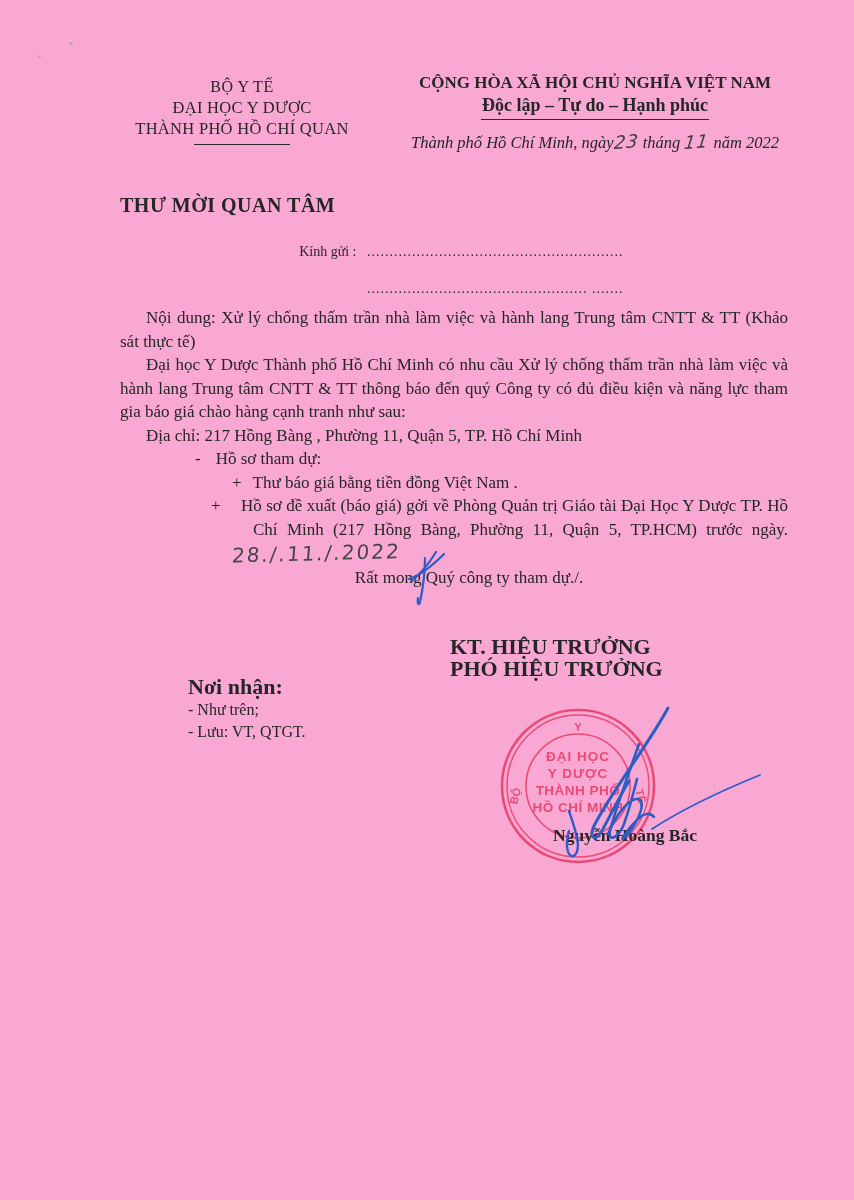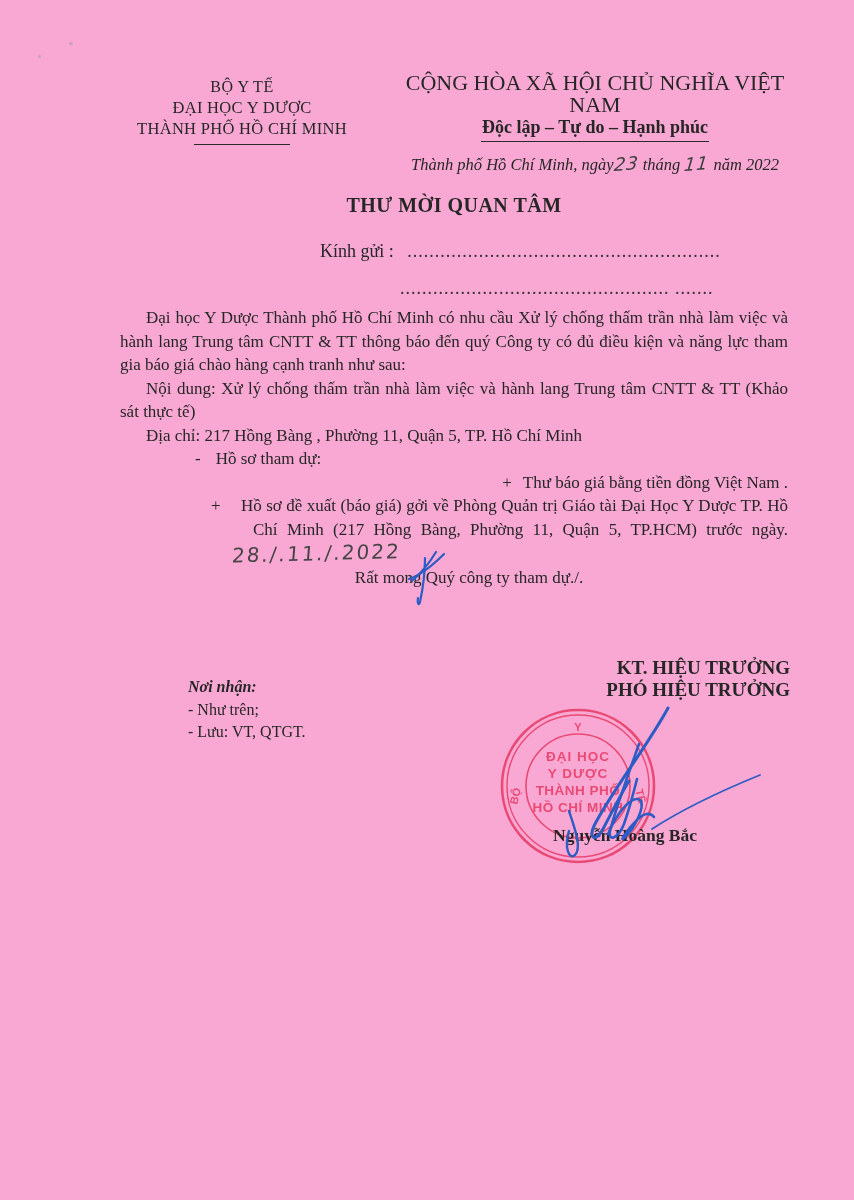--- a/index.html
+++ b/index.html
@@ -9,97 +9,97 @@
 
   .speck { position: absolute; background: #9a9a9a; border-radius: 50%; opacity: .55; }
 
   
   .header-left { position: absolute; left: 108px; top: 76px; width: 268px; text-align: center; line-height: 21px; }
   .hl-1 { font-size: 16px; letter-spacing: .5px; }
   .hl-2, .hl-3 { font-size: 16.5px; font-weight: normal; letter-spacing: .3px; }
   .hl-rule { width: 96px; border-top: 1.6px solid #2a2a2a; margin: 5px auto 0 auto; }
 
   .header-right { position: absolute; left: 388px; top: 72px; width: 414px; text-align: center; line-height: 22px; }
-  .hr-1 { font-size: 22px; font-weight: normal; }
+  .hr-1 { font-size: 17px; font-weight: bold; }
   .hr-2 { font-size: 18px; font-weight: bold; }
   .hr-rule { width: 228px; border-top: 1.6px solid #2a2a2a; margin: 3px auto 0 auto; }
   .hr-date { margin-top: 11px; font-size: 16.5px; font-style: italic; white-space: nowrap; }
 
   .hw { font-family: "DejaVu Sans", sans-serif; font-size: 18px; color: #3f3f3f; display: inline-block;
         transform: rotate(-4deg) skewX(-10deg); letter-spacing: 1px; }
   .hw-date { font-family: "DejaVu Sans", sans-serif; font-size: 20px; color: #454545; display: inline-block;
         transform: rotate(-1.5deg) skewX(-6deg); letter-spacing: 2px; position: relative; top: 1px; }
 
   
-  .doc-title { position: absolute; left: 120px; top: 194px; width: 668px; text-align: center;
+  .doc-title { position: absolute; left: 120px; top: 194px; width: 668px; text-align: left;
                font-size: 20px; font-weight: bold; letter-spacing: .5px; }
-  .salutation { position: absolute; left: 320px; top: 240px; font-size: 18px; line-height: 23px; }
+  .salutation { position: absolute; left: 287px; top: 240px; font-size: 14px; line-height: 23px; text-align: right; }
   .salutation .dots { letter-spacing: 1px; color: #333; }
   .sal-line2 { margin-top: 14px; margin-left: 80px; }
 
   
   .content { position: absolute; left: 120px; top: 306px; width: 668px; font-size: 17px;
              line-height: 23.5px; text-align: justify; }
   .content p { margin: 0; }
   .indent { text-indent: 26px; }
   .noi-dung { margin-top: 9px; }
   .dia-chi { margin-top: 10px; }
   .list-header { margin-top: 12px; padding-left: 75px; text-align: left; }
   .list-header .bullet { display: inline-block; margin-right: 15px; }
-  .item1 { margin-top: 9px; padding-left: 112px; text-align: right; font-family: Liberation Serif, serif; }
+  .item1 { margin-top: 9px; padding-left: 112px; text-align: left; font-family: Liberation Serif, serif; }
   .item1 .bullet { display: inline-block; margin-right: 11px; }
   .item2 { margin-top: 9px; padding-left: 133px; text-indent: -21px; }
   .item2 .bullet { display: inline-block; margin-right: 9px; }
   .closing { margin-top: 12px; text-indent: 30px; position: relative; text-align: center; }
   .paraph-svg { position: absolute; left: 286px; top: -18px; }
 
   
   .noinhan { position: absolute; left: 188px; top: 676px; font-size: 16px; line-height: 22.5px; }
-  .noinhan .nn-title { font-weight: bold; font-style: italic; font-size: 16px; }
-  .sigblock { position: absolute; left: 450px; top: 657px; width: 340px; text-align: right;
-              font-weight: bold; font-size: 19px; line-height: 22px; }
+  .noinhan .nn-title { font-weight: bold; font-size: 22px; }
+  .sigblock { position: absolute; left: 450px; top: 636px; width: 340px; text-align: left;
+              font-weight: bold; font-size: 22px; line-height: 22px; }
   .signer { position: absolute; left: 460px; top: 825px; width: 330px; text-align: center;
             font-weight: bold; font-size: 17.5px; z-index: 3; }
 
   .stamp-svg { position: absolute; left: 497px; top: 705px; z-index: 2; opacity: .92; }
   .stamp-text { font-family: "Liberation Sans", sans-serif; font-weight: bold; fill: #e8436c; }
   .signature-svg { position: absolute; left: 538px; top: 698px; z-index: 4; }
 </style>
 </head>
 <body>
 
 <div class="page">
 
   <div class="speck" style="left:69px; top:42px; width:4px; height:3px;"></div>
   <div class="speck" style="left:38px; top:55px; width:3px; height:3px;"></div>
 
   <div class="header-left">
     <div class="hl-1">BỘ Y TẾ</div>
     <div class="hl-2">ĐẠI HỌC Y DƯỢC</div>
-    <div class="hl-3">THÀNH PHỐ HỒ CHÍ MINH</div>
+    <div class="hl-3">THÀNH PHỐ HỒ CHÍ QUAN</div>
     <div class="hl-rule"></div>
   </div>
 
   <div class="header-right">
     <div class="hr-1">CỘNG HÒA XÃ HỘI CHỦ NGHĨA VIỆT NAM</div>
     <div class="hr-2">Độc lập – Tự do – Hạnh phúc</div>
     <div class="hr-rule"></div>
     <div class="hr-date"><span>Thành phố Hồ Chí Minh, ngày</span><span class="hw">23</span><span> tháng </span><span class="hw">11</span><span> năm 2022</span></div>
   </div>
 
   <div class="doc-title">THƯ MỜI QUAN TÂM</div>
 
   <div class="salutation">
     <div><span>Kính gửi :</span>&nbsp;&nbsp;&nbsp;<span class="dots">.........................................................</span></div>
     <div class="sal-line2 dots">................................................. .......</div>
   </div>
 
   <div class="content">
+    <p class="indent noi-dung">Nội dung: Xử lý chống thấm trần nhà làm việc và hành lang Trung tâm CNTT &amp; TT (Khảo sát thực tế)</p>
     <p class="indent">Đại học Y Dược Thành phố Hồ Chí Minh có nhu cầu Xử lý chống thấm trần nhà làm việc và hành lang Trung tâm CNTT &amp; TT thông báo đến quý Công ty có đủ điều kiện và năng lực tham gia báo giá chào hàng cạnh tranh như sau:</p>
-    <p class="indent noi-dung">Nội dung: Xử lý chống thấm trần nhà làm việc và hành lang Trung tâm CNTT &amp; TT (Khảo sát thực tế)</p>
     <p class="indent dia-chi">Địa chỉ: 217 Hồng Bàng , Phường 11, Quận 5, TP. Hồ Chí Minh</p>
     <p class="list-header"><span class="bullet">-</span><span>Hồ sơ tham dự:</span></p>
     <p class="item1"><span class="bullet">+</span><span>Thư báo giá bằng tiền đồng Việt Nam .</span></p>
     <p class="item2"><span class="bullet">+</span><span>Hồ sơ đề xuất (báo giá) gởi về Phòng Quản trị Giáo tài Đại Học Y Dược TP. Hồ Chí Minh (217 Hồng Bàng, Phường 11, Quận 5, TP.HCM) trước ngày.</span><span class="hw-date">28./.11./.2022</span></p>
     <p class="closing"><span>Rất mong Quý công ty tham dự./.</span>
       <svg class="paraph-svg" width="42" height="62" viewBox="0 0 42 62">
         <g fill="none" stroke="#2e5cc5" stroke-width="2.2" stroke-linecap="round">
           <path d="M 30 4 C 24 14, 14 26, 6 33"></path>
           <path d="M 19 10 C 19 24, 17 40, 14 54 C 13 58, 11 56, 12 50"></path>
           <path d="M 3 31 C 12 28, 26 18, 38 6"></path>

